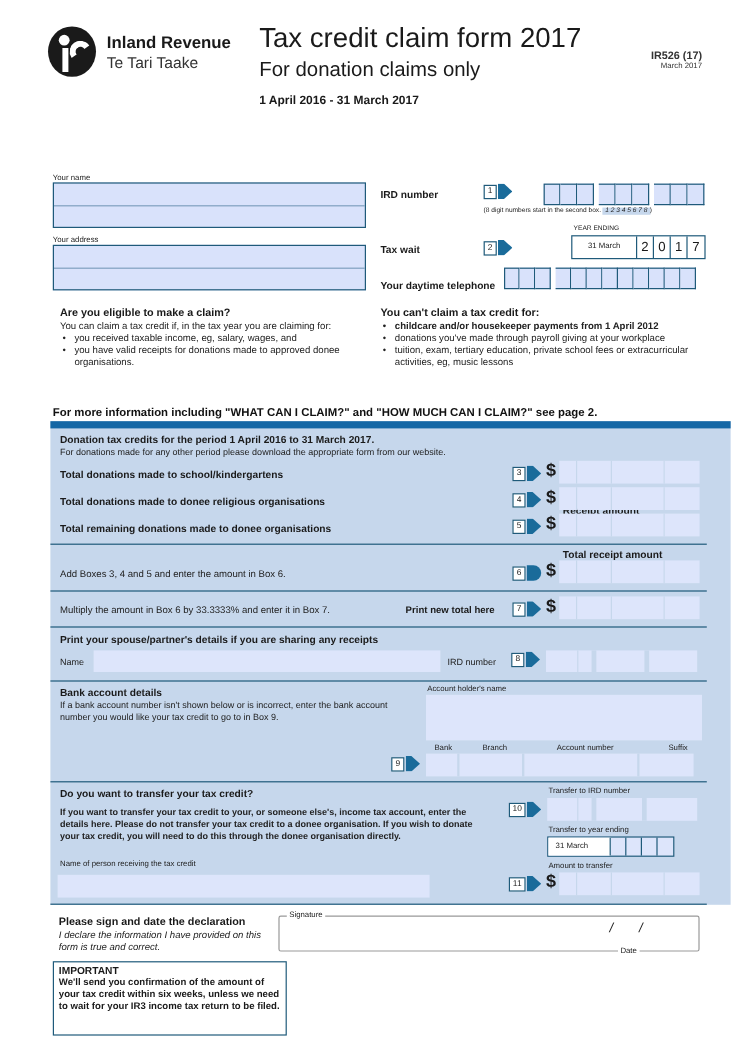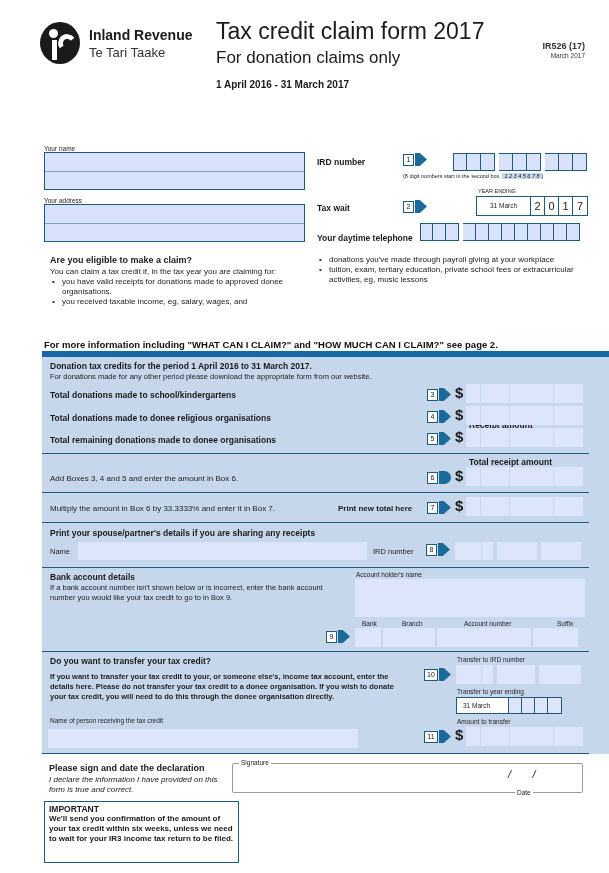--- a/index.html
+++ b/index.html
@@ -133,27 +133,29 @@
     <div class="cell" style="width:13px"></div>
     <div class="cell" style="width:13px"></div>
     <div class="cell" style="width:13px"></div>
     <div class="cell" style="width:13px"></div>
 </div>
 
 <div class="abs" style="left:50px;top:255px;width:260px;">
   <div class="lbl-b" style="font-size:9px;margin-bottom:2px;">Are you eligible to make a claim?</div>
   <div class="text-s">You can claim a tax credit if, in the tax year you are claiming for:</div>
   <ul class="bul">
+    <li>you received taxable income, eg, salary, wages, and</li>
     <li>you have valid receipts for donations made to approved donee organisations.</li>
-    <li>you received taxable income, eg, salary, wages, and</li>
   </ul>
 </div>
 
 <div class="abs" style="left:317px;top:255px;width:270px;">
+  <div class="lbl-b" style="font-size:9px;margin-bottom:2px;">You can't claim a tax credit for:</div>
   <ul class="bul">
+    <li style="font-weight:bold;">childcare and/or housekeeper payments from 1 April 2012</li>
     <li>donations you've made through payroll giving at your workplace</li>
     <li>tuition, exam, tertiary education, private school fees or extracurricular activities, eg, music lessons</li>
   </ul>
 </div>
 
 <div class="abs more-info">For more information including "WHAT CAN I CLAIM?" and "HOW MUCH CAN I CLAIM?" see page 2.</div>
 
 <div class="abs panel"></div>
 <div class="abs panel-top"></div>
 

